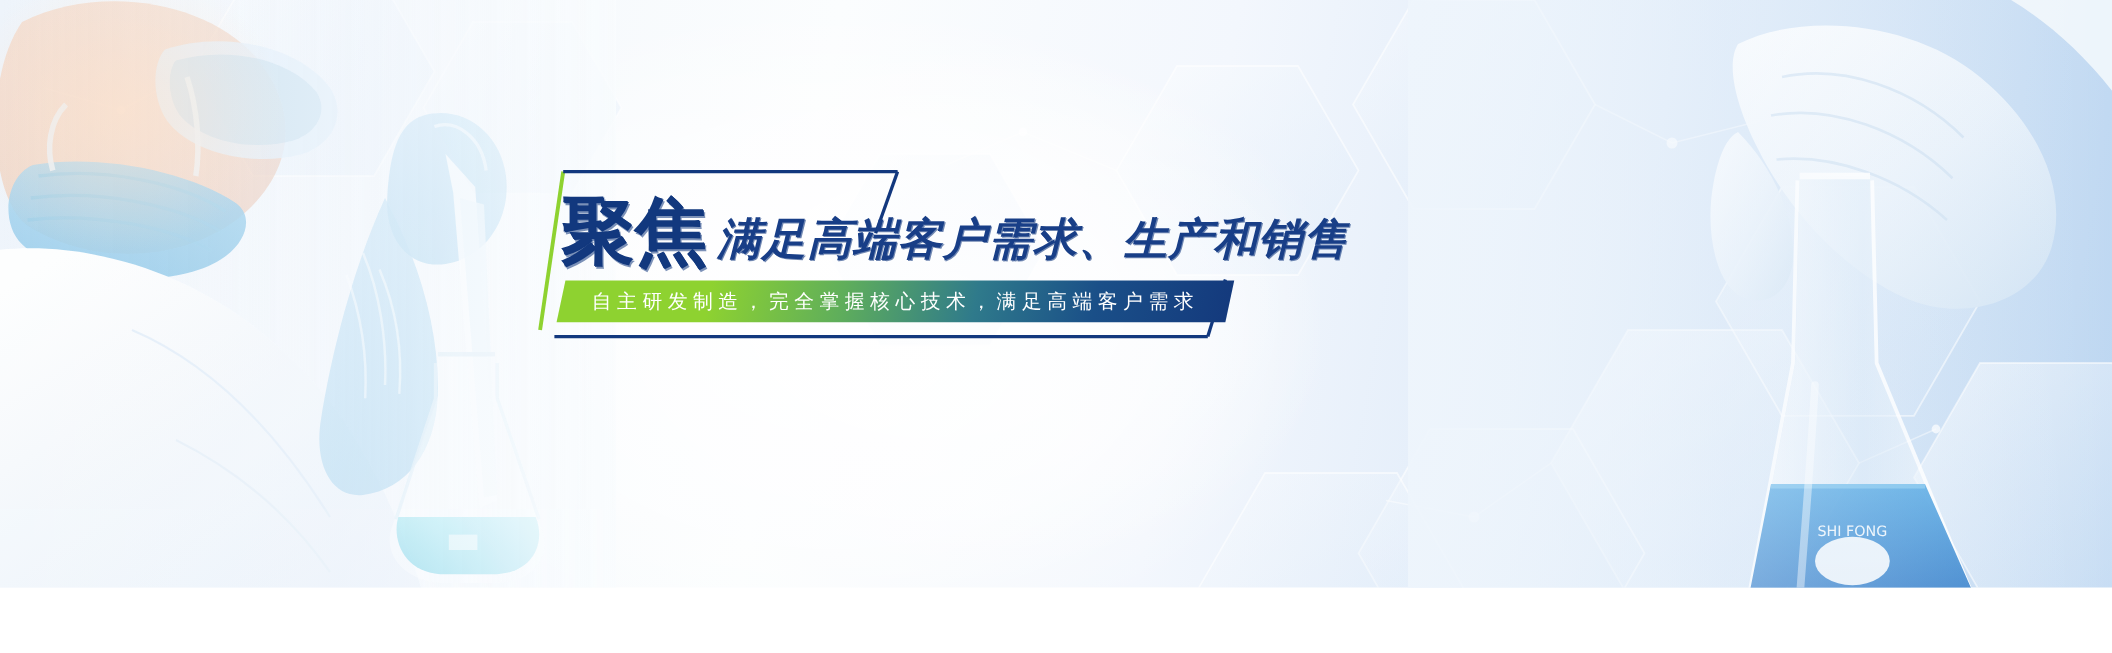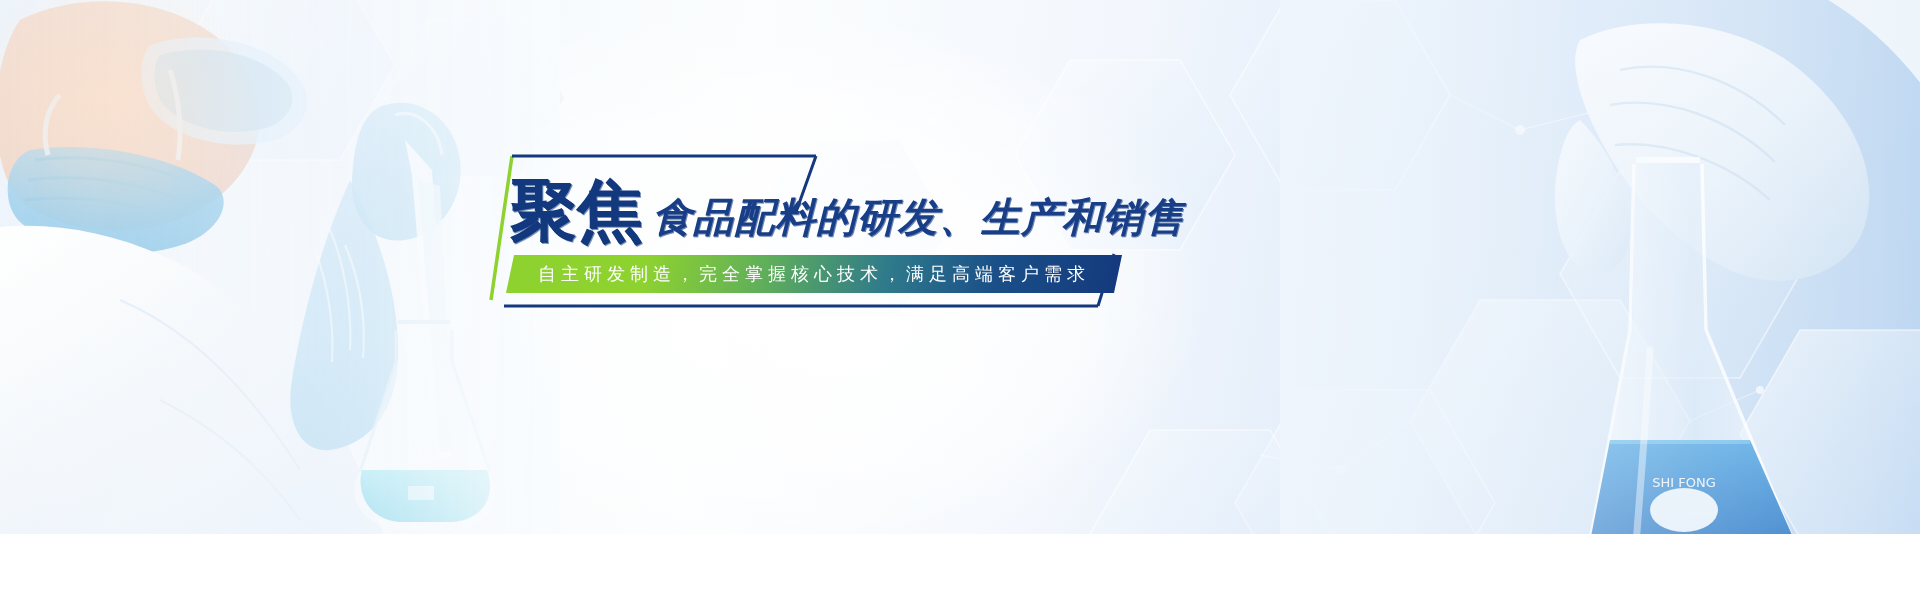--- a/index.html
+++ b/index.html
@@ -274,21 +274,21 @@
         <path d="M330,6 L310,62" stroke="#12387e" stroke-width="3" fill="none"></path>
 
         <path d="M628,104 L612,156" stroke="#12387e" stroke-width="3" fill="none"></path>
 
         <path d="M612,156 L18,156" stroke="#12387e" stroke-width="3" fill="none"></path>
       </svg>
     </div>
 
     <div class="headline">
       <span class="h-big">聚焦</span>
-      <span class="h-rest">食品配料的研发、生产和销售</span>
+      <span class="h-rest">满足高端客户需求、生产和销售</span>
     </div>
 
     <div class="subbar">
       <div class="subbar-inner">
         <span class="subtitle">自主研发制造，完全掌握核心技术，满足高端客户需求</span>
       </div>
     </div>
 
   </div>
 </div>

